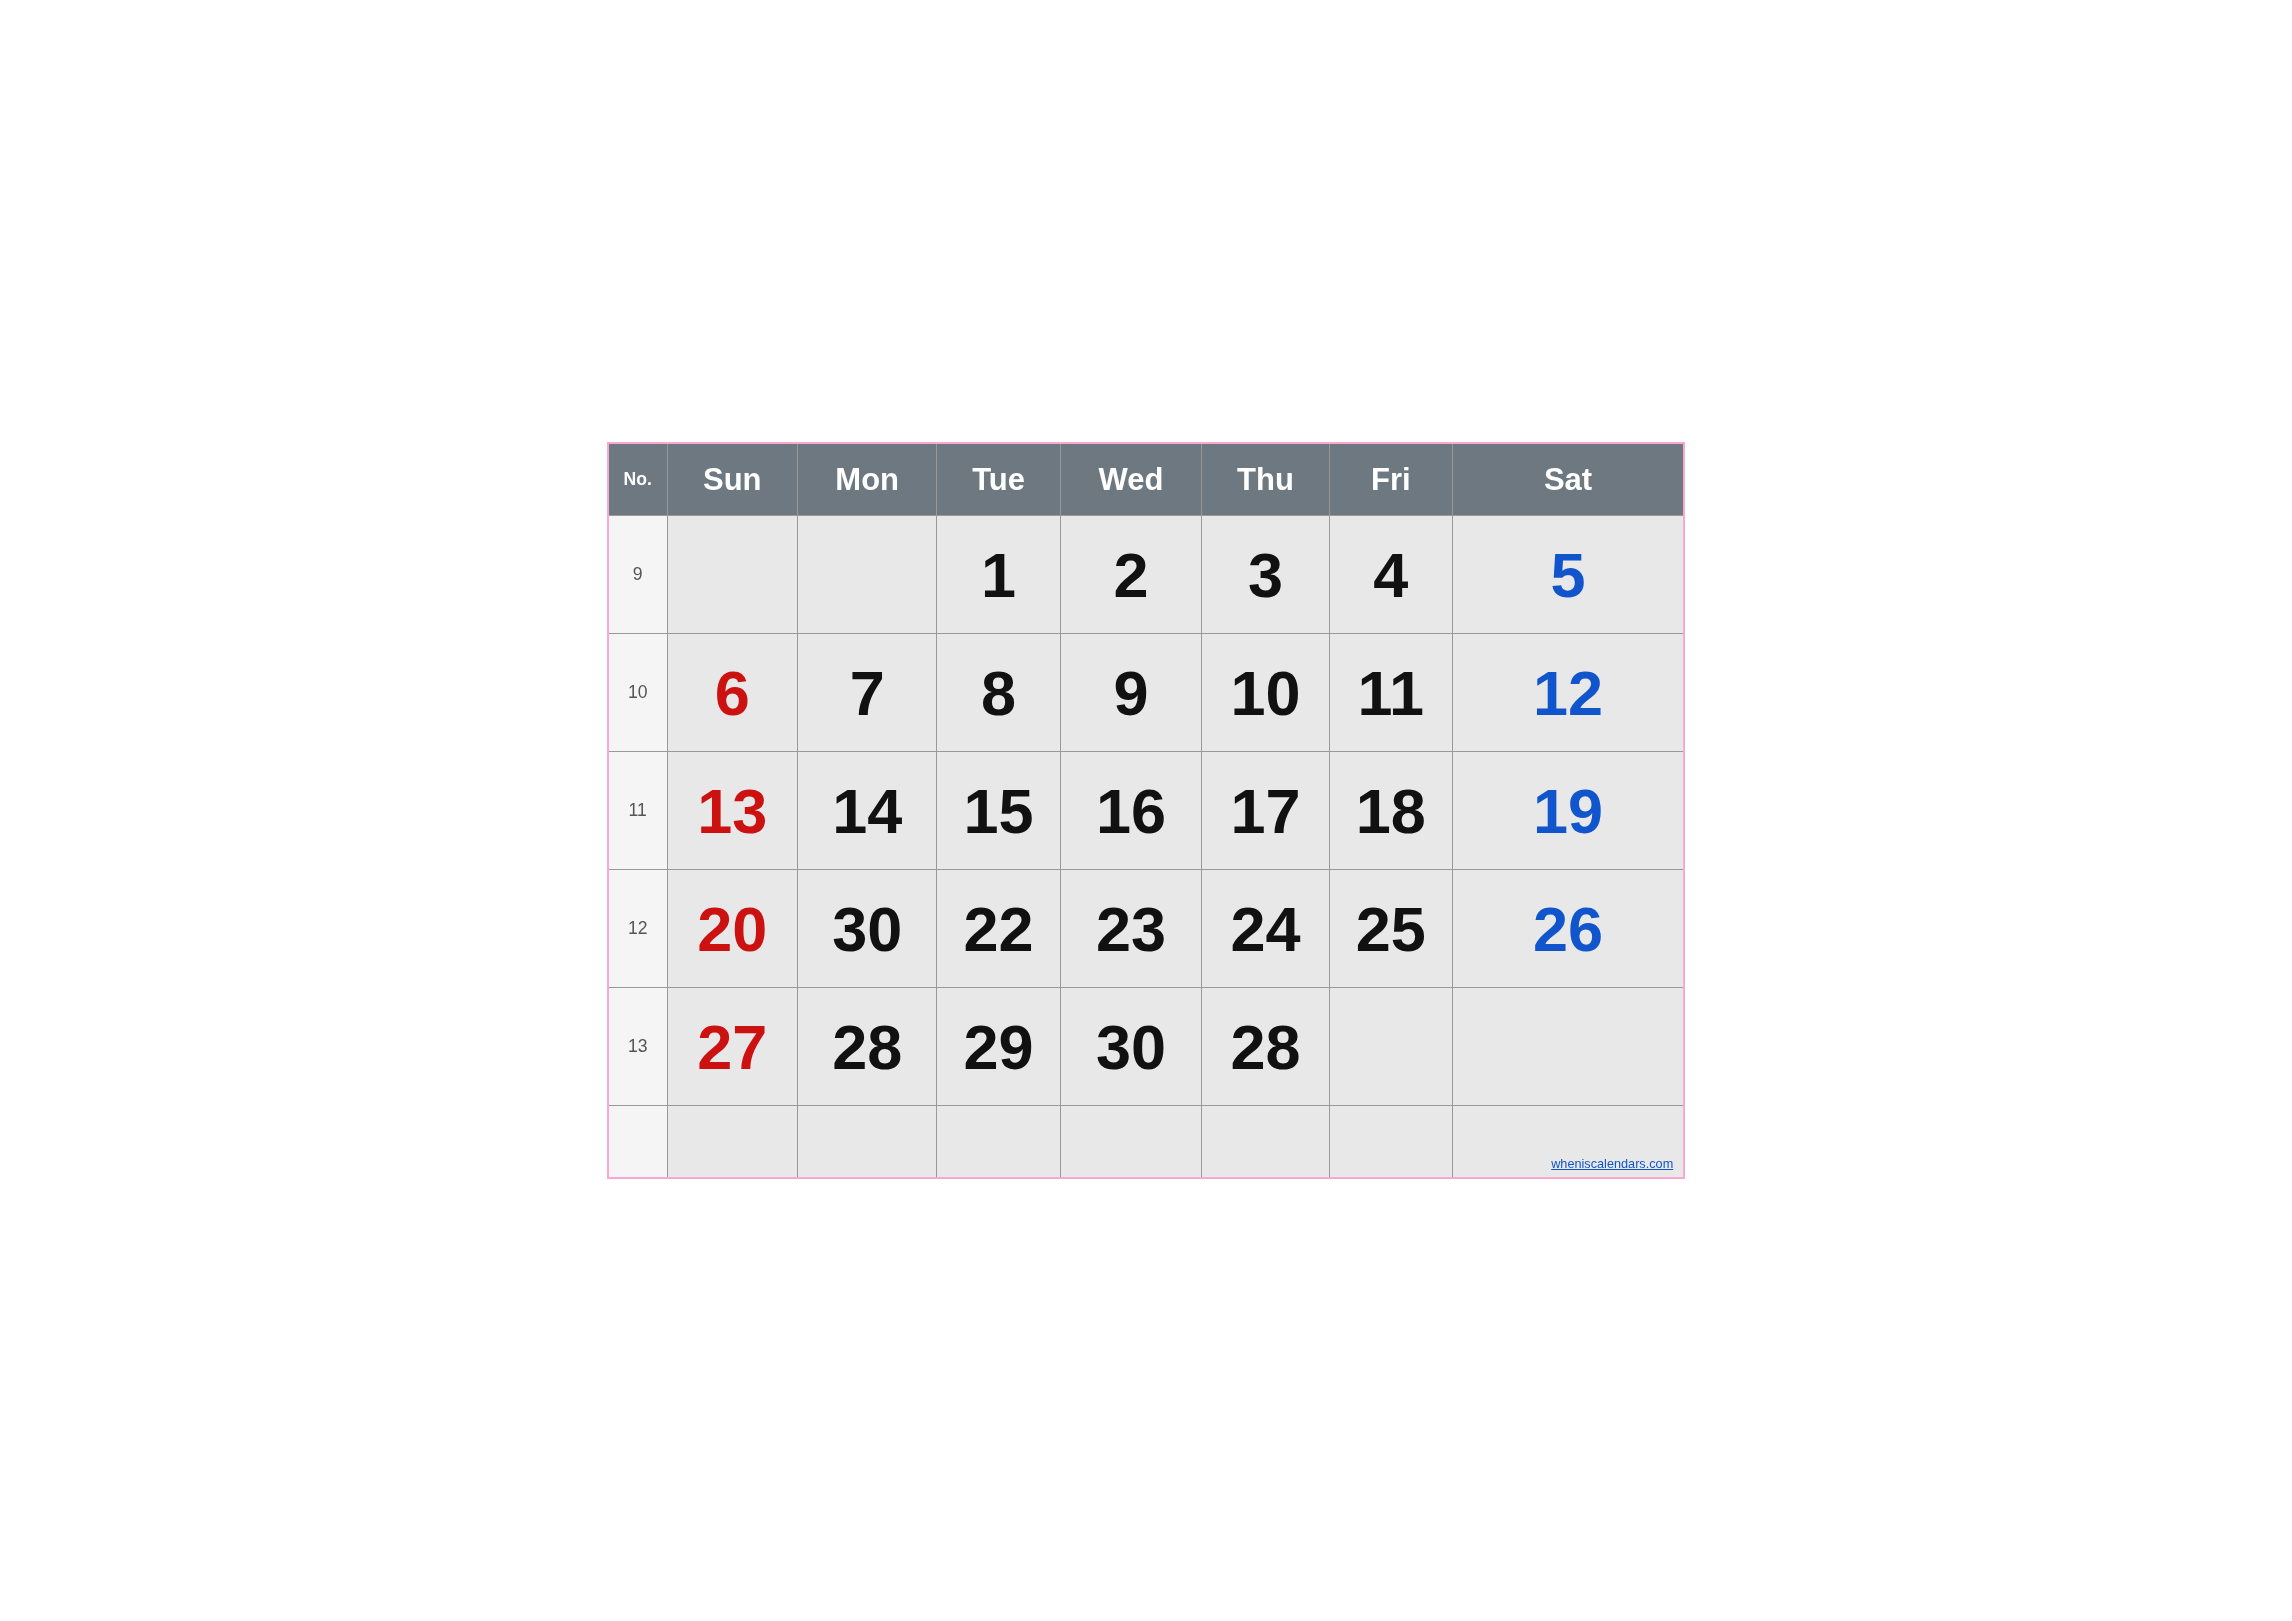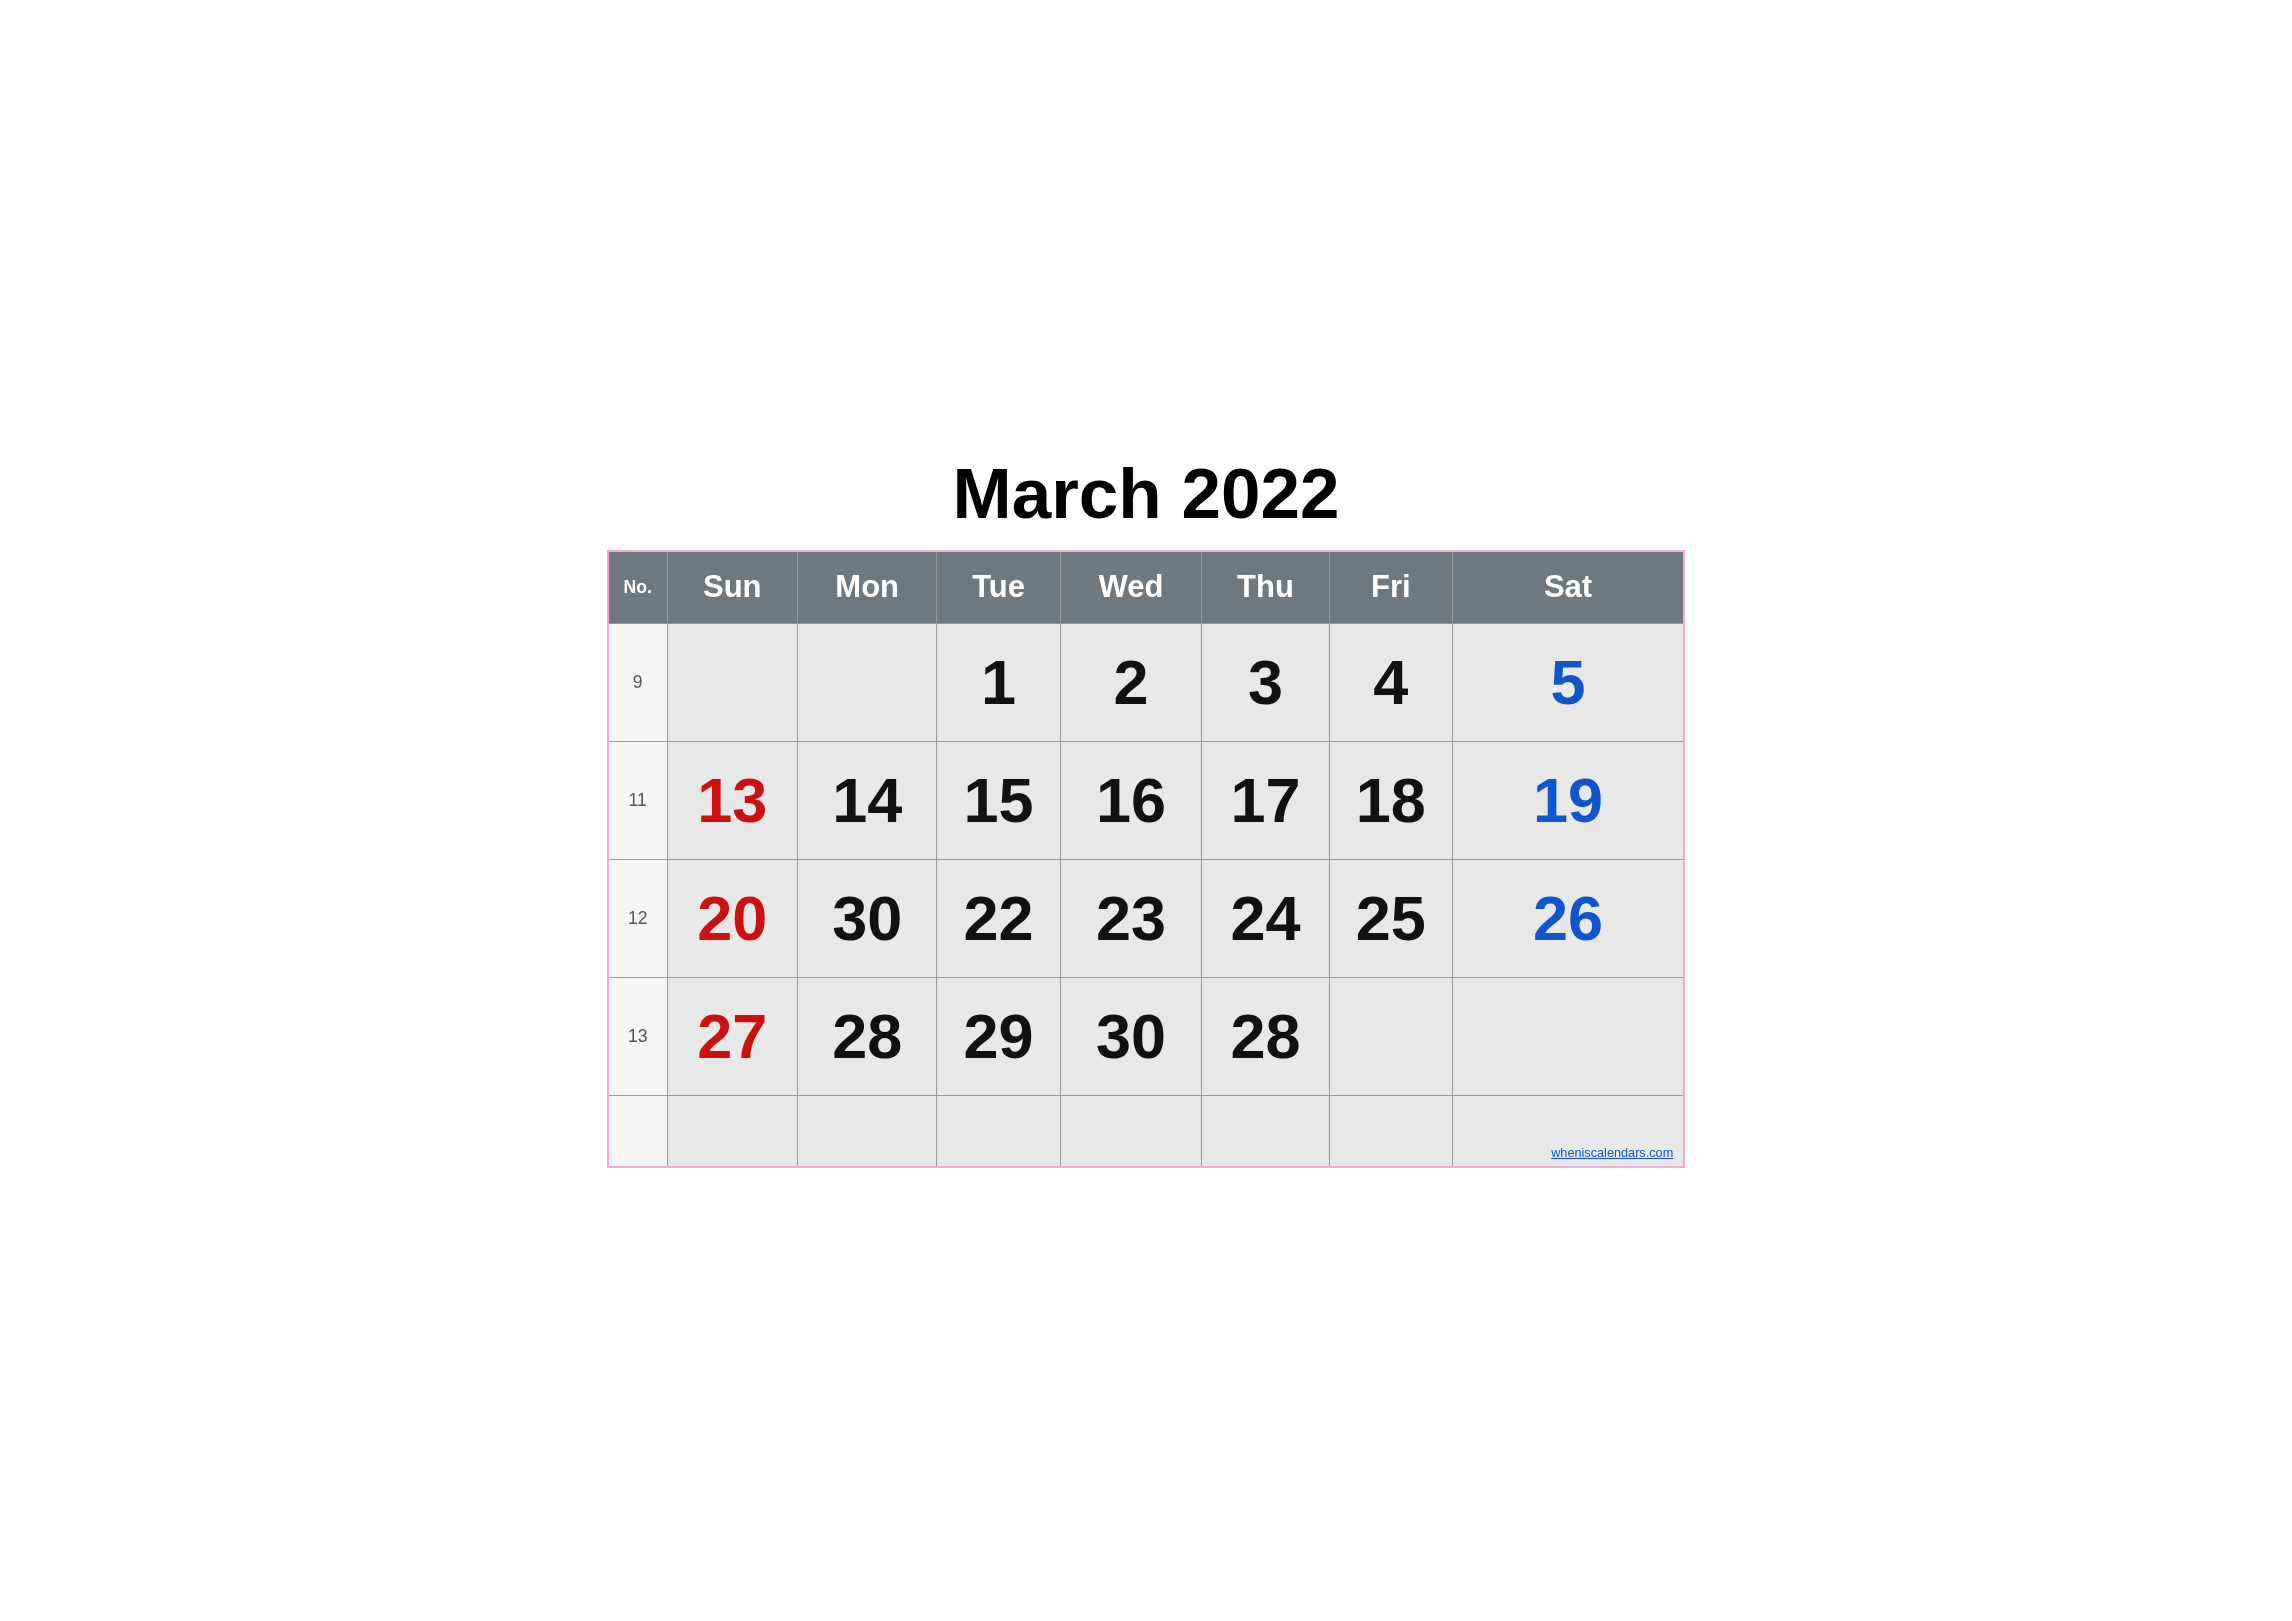--- a/index.html
+++ b/index.html
@@ -111,21 +111,20 @@
 
     .footer-link {
       color: #1155cc;
       text-decoration: underline;
     }
   </style>
 </head>
 <body>
 
 <div class="calendar-container">
-  <h1 class="calendar-title">March 2022</h1>
 
   <table class="calendar-table">
     <thead>
       <tr class="header-row">
         <th class="no-col">No.</th>
         <th>Sun</th>
         <th>Mon</th>
         <th>Tue</th>
         <th>Wed</th>
         <th>Thu</th>
@@ -138,20 +137,30 @@
           <td class="no-cell">9</td>
           <td><span class="day-cell empty"></span></td>
           <td><span class="day-cell empty"></span></td>
           <td><span class="day-cell">1</span></td>
           <td><span class="day-cell">2</span></td>
           <td><span class="day-cell">3</span></td>
           <td><span class="day-cell">4</span></td>
           <td><span class="day-cell saturday">5</span></td>
         </tr>
         <tr class="week-row">
+          <td class="no-cell">10</td>
+          <td><span class="day-cell sunday">6</span></td>
+          <td><span class="day-cell">7</span></td>
+          <td><span class="day-cell">8</span></td>
+          <td><span class="day-cell">9</span></td>
+          <td><span class="day-cell">10</span></td>
+          <td><span class="day-cell">11</span></td>
+          <td><span class="day-cell saturday">12</span></td>
+        </tr>
+        <tr class="week-row">
           <td class="no-cell">11</td>
           <td><span class="day-cell sunday">13</span></td>
           <td><span class="day-cell">14</span></td>
           <td><span class="day-cell">15</span></td>
           <td><span class="day-cell">16</span></td>
           <td><span class="day-cell">17</span></td>
           <td><span class="day-cell">18</span></td>
           <td><span class="day-cell saturday">19</span></td>
         </tr>
         <tr class="week-row">

